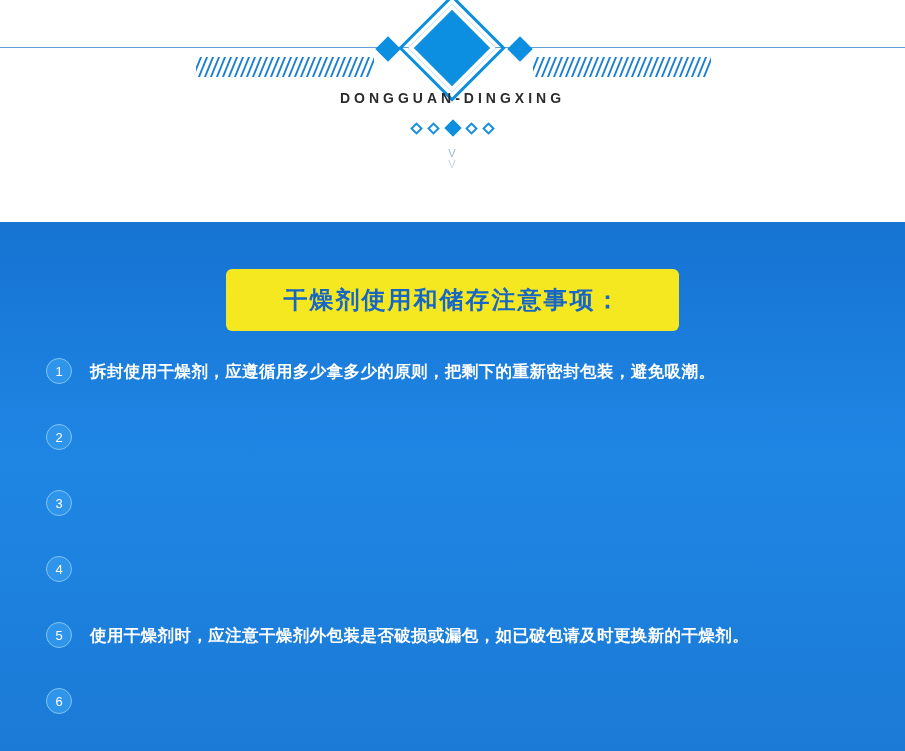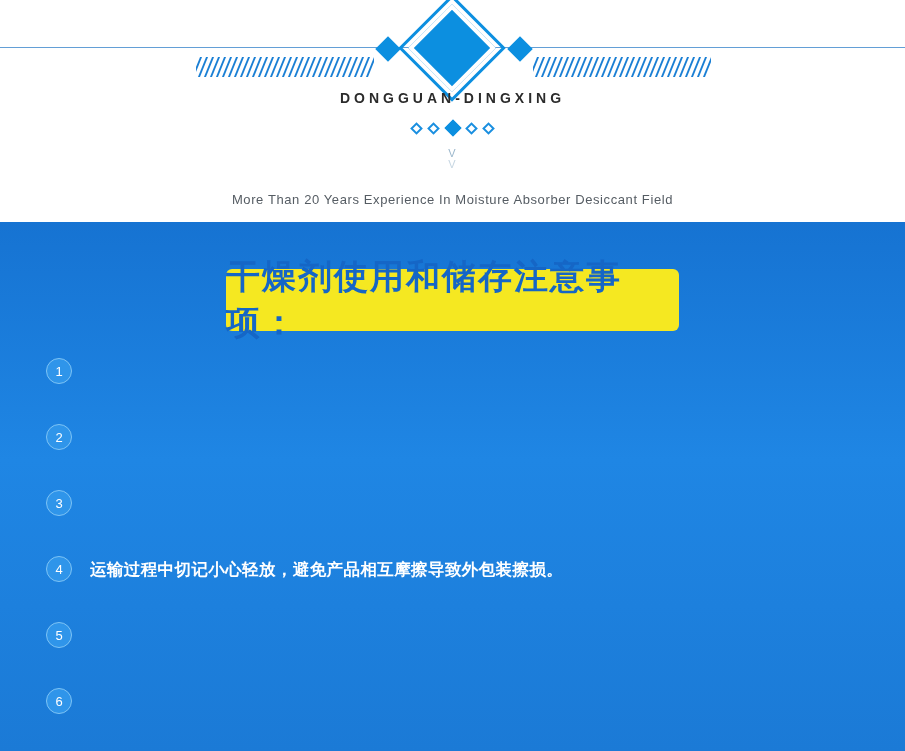--- a/index.html
+++ b/index.html
@@ -148,21 +148,21 @@
     top: 47px;
     width: 453px;
     height: 62px;
     background: #f5e821;
     border-radius: 6px;
     display: flex;
     align-items: center;
     justify-content: center;
   }
   .title-pill span {
-    font-size: 34px;
+    font-size: 24px;
     font-weight: bold;
     color: #1566c6;
     letter-spacing: 2px;
   }
 
   .list {
     position: absolute;
     left: 46px;
     top: 135px;
     width: 830px;
@@ -280,42 +280,42 @@
     <span class="solid"></span>
     <span></span>
     <span></span>
   </div>
 
   <div class="chevrons">
     <div>V</div>
     <div>V</div>
   </div>
 
-  <div class="tagline">More Than 20 Years Experience In Moisture Absorber Desiccant Field</div>
 </div>
 
 <div class="body-blue">
   <div class="title-pill">
     <span>干燥剂使用和储存注意事项：</span>
   </div>
 
   <div class="list">
     <div class="row">
       <div class="num">1</div>
+      <div class="row-text">拆封使用干燥剂，应遵循用多少拿多少的原则，把剩下的重新密封包装，避免吸潮。</div>
     </div>
     <div class="row">
       <div class="num">2</div>
     </div>
     <div class="row">
       <div class="num">3</div>
     </div>
     <div class="row">
       <div class="num">4</div>
-      <div class="row-text">运输过程中切记小心轻放，避免产品相互摩擦导致外包装擦损。</div>
     </div>
     <div class="row">
       <div class="num">5</div>
+      <div class="row-text">使用干燥剂时，应注意干燥剂外包装是否破损或漏包，如已破包请及时更换新的干燥剂。</div>
     </div>
     <div class="row">
       <div class="num">6</div>
     </div>
   </div>
 </div>
 
 </body></html>

